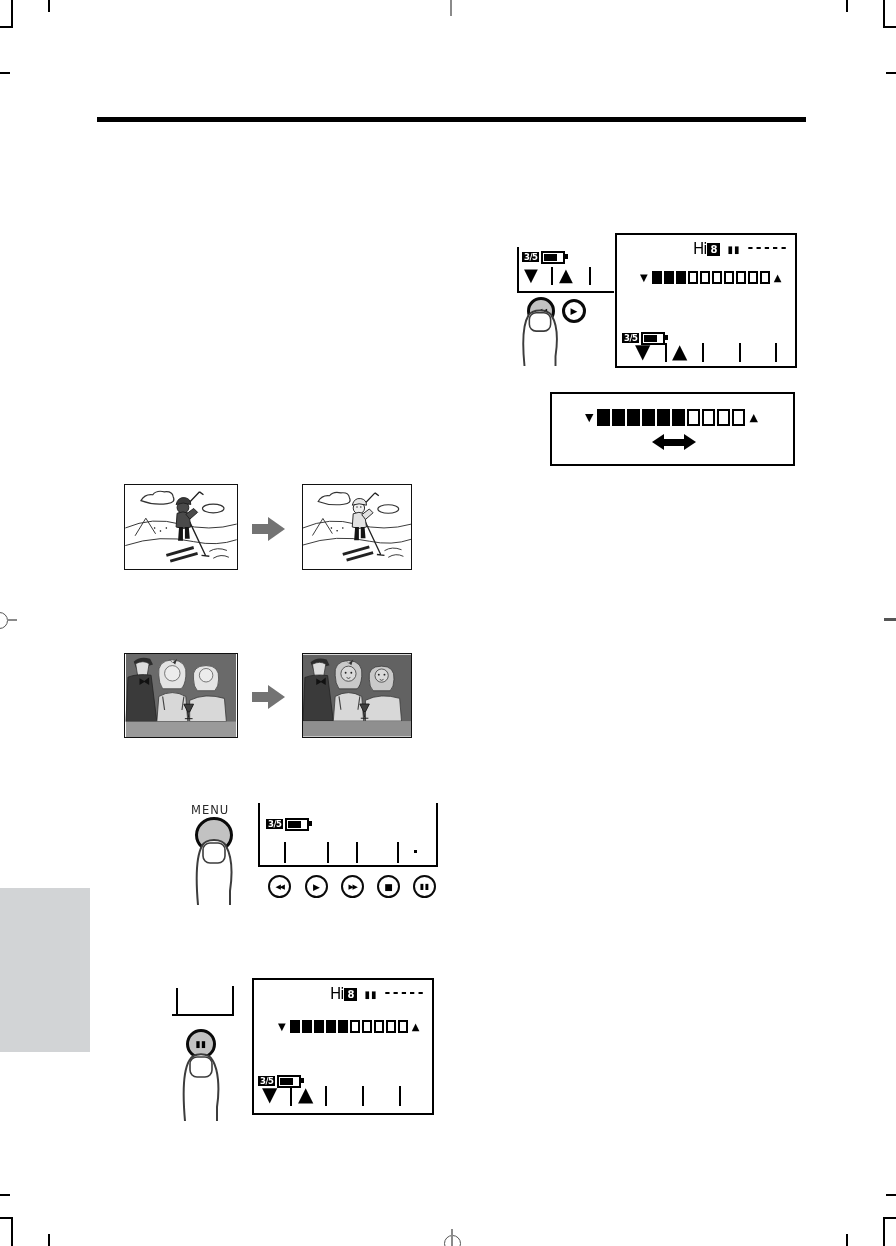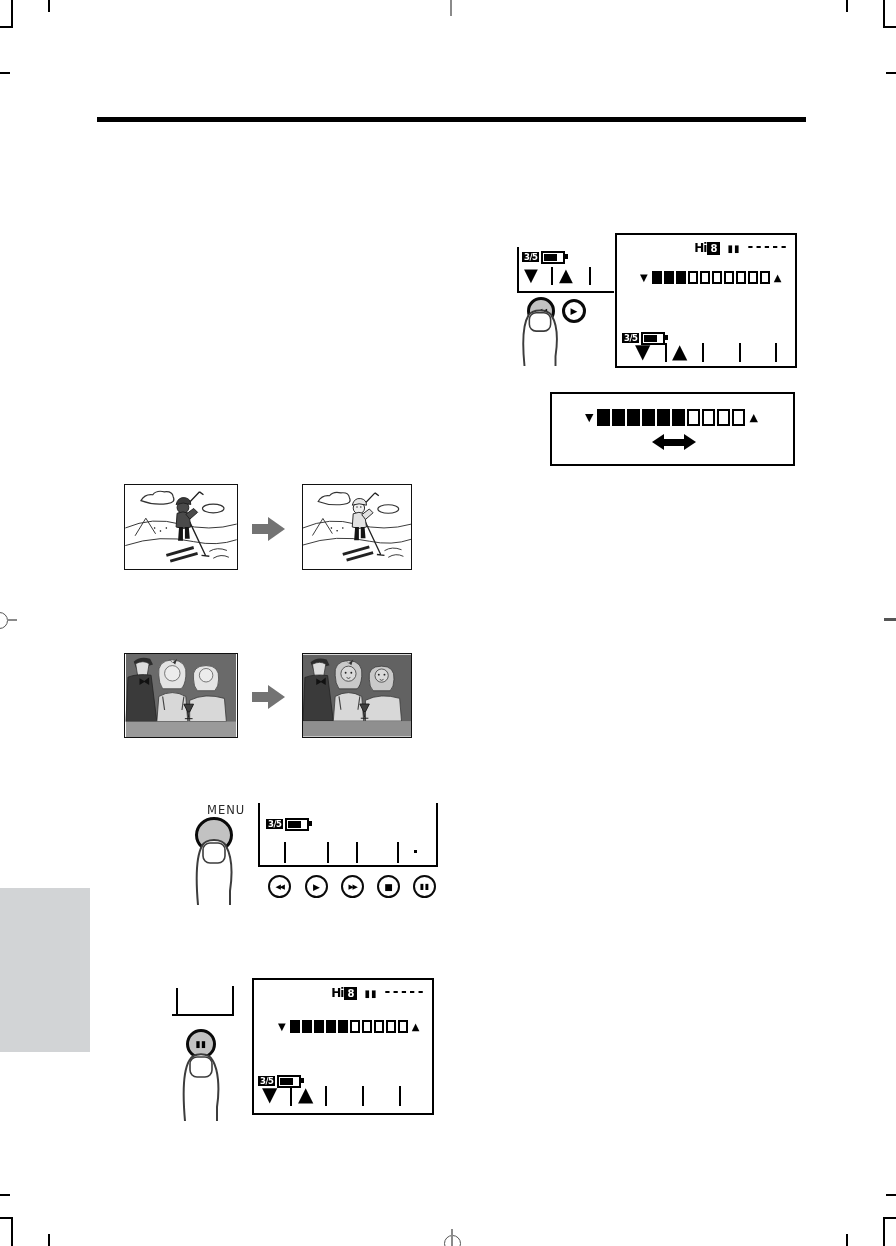--- a/index.html
+++ b/index.html
@@ -15,21 +15,21 @@
   .regc{position:absolute;border:1.5px solid #555;border-radius:50%;background:transparent}
   
   .batt{position:absolute;display:flex;align-items:center;gap:2px;height:14px}
   .bl{background:#000;color:#fff;font-size:8.5px;font-weight:bold;padding:1px 2px;line-height:1;letter-spacing:-0.5px}
   .bb{position:relative;width:24px;height:13px;border:2px solid #000;box-sizing:border-box;display:block;background:#fff}
   .bf{position:absolute;left:1px;top:1px;bottom:1px;width:13px;background:#000}
   .bn{position:absolute;right:-5px;top:1px;width:3px;height:5px;background:#000}
   
   .hi8row{position:absolute;display:flex;align-items:center;gap:7px}
   .hi8{display:flex;align-items:center}
-  .hi8t{font-weight:bold;font-size:12px;letter-spacing:-1px}
+  .hi8t{font-weight:normal;font-size:15px;letter-spacing:-1px}
   .hi8s{display:inline-flex;width:13px;height:13px;background:#000;color:#fff;font-size:10px;
         font-weight:bold;align-items:center;justify-content:center;margin-left:1px}
   .pind{font-size:10px;font-weight:bold;letter-spacing:1px}
   .dsh{font-size:14px;font-weight:bold;letter-spacing:2.5px;position:relative;top:-2px}
   
   .meter{position:absolute;display:flex;align-items:center}
   .meter .tri{font-size:10px;line-height:1;margin:0 3px}
   .meter .sq{width:10px;height:13px;display:block;margin:0 1px;box-sizing:border-box}
   .sq.f{background:#000}
   .sq.e{border:2px solid #000;background:#fff}
@@ -301,21 +301,21 @@
           <circle cx="80" cy="21" r="1" fill="#222"></circle>
           <circle cx="86" cy="21" r="1" fill="#222"></circle>
           <path d="M81,26 q2,2 4,0" stroke="#222" stroke-width="0.8" fill="none"></path>
         </g>
       <path class="wtop" d="M66,48 q16,-8 36,-2 l2,24 -38,0 z"></path>
       <path class="glass" d="M60,52 l10,0 -4,8 -2,0 z M64,60 l1,6 M61,67 l8,0"></path>
       <rect class="table" y="70" width="114" height="16"></rect>
     </svg>
   </div>
 
-  <span class="menulbl" style="left:207px;top:803px">MENU</span>
+  <span class="menulbl" style="left:191px;top:803px">MENU</span>
   <div class="cbtn gray" style="left:195px;top:817px;width:38px;height:36px"></div>
   <svg class="a" style="left:188px;top:833px" width="52" height="72" viewBox="0 0 52 72">
     <path d="M10,72 C7,38 9,22 14,13 C18,5 34,5 38,13 C43,22 45,38 42,58 L42,72" fill="#ffffff" stroke="#3c3c3c" stroke-width="2"></path>
     <rect x="15" y="10" width="22" height="20" rx="7" fill="#ffffff" stroke="#3c3c3c" stroke-width="1.6"></rect>
   </svg>
 
   <div class="vt" style="left:258px;top:803px;height:64px"></div>
   <div class="vt" style="left:436px;top:803px;height:64px"></div>
   <div class="hl" style="left:258px;top:865px;width:180px"></div>
   <div class="batt" style="left:266px;top:817px">

